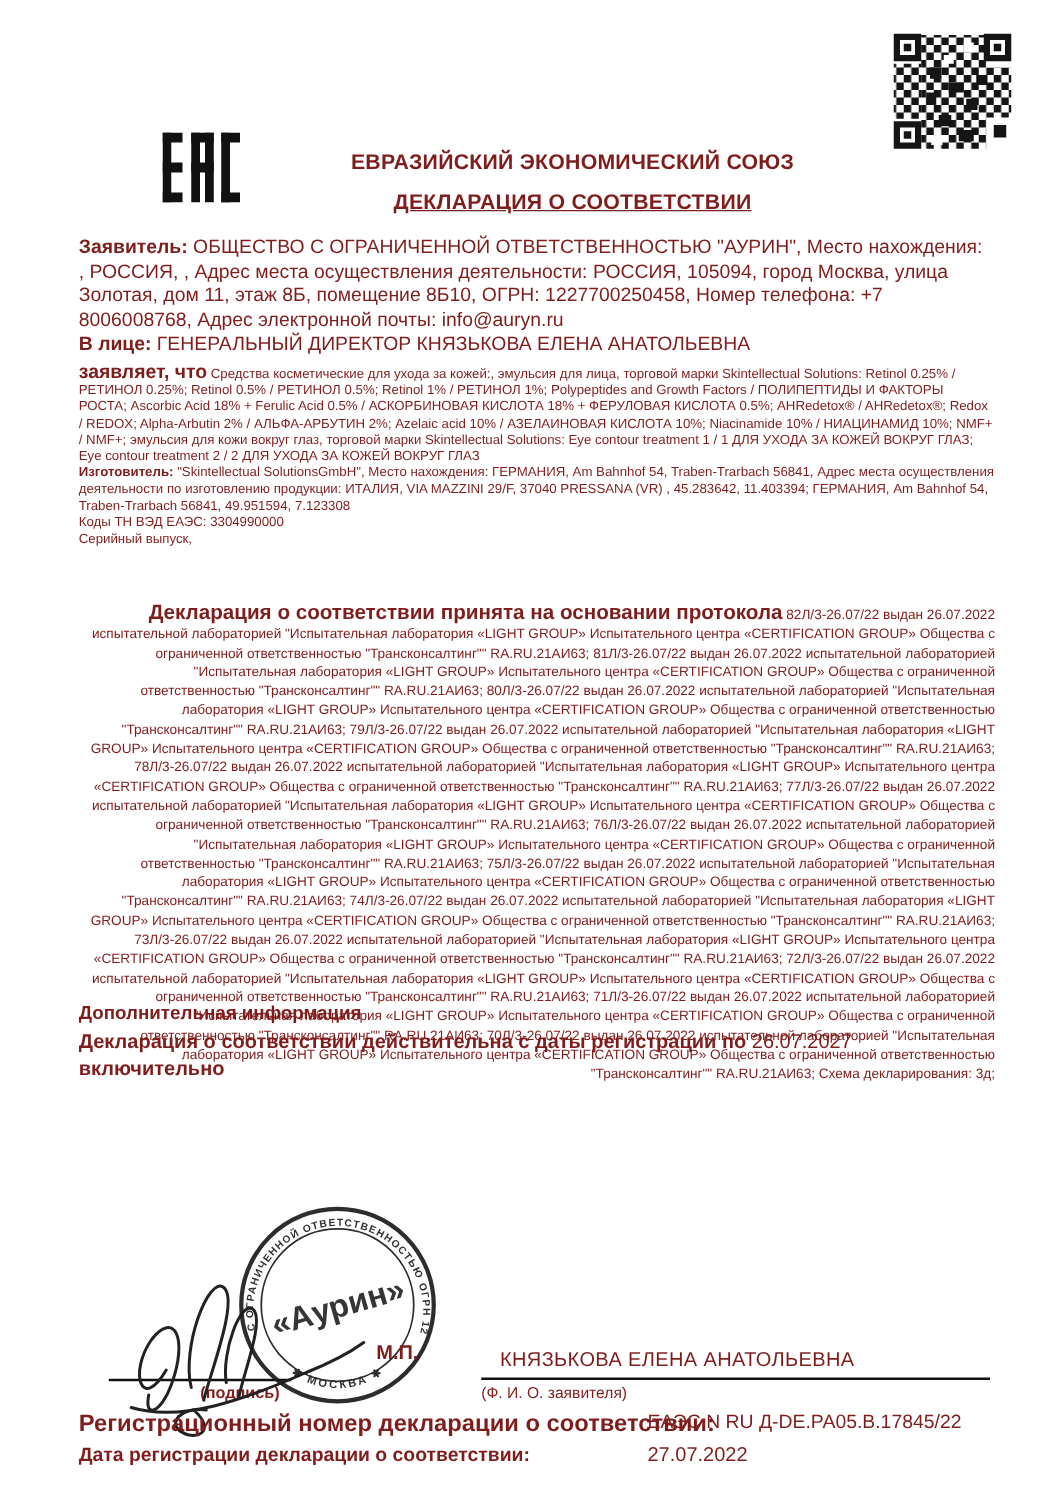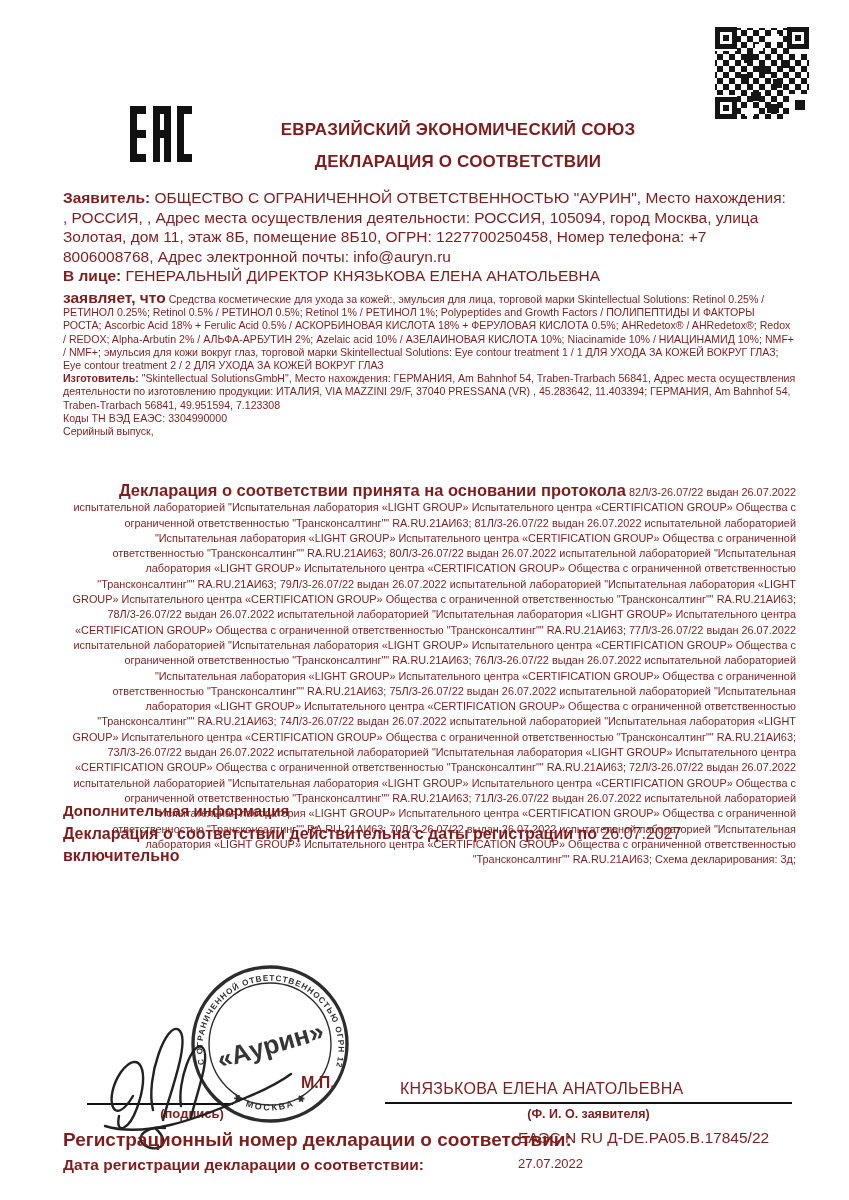--- a/index.html
+++ b/index.html
@@ -6,47 +6,47 @@
   .page{
     position:relative;width:849px;height:1200px;background:#ffffff;
     font-family:"Liberation Sans", sans-serif;color:#7f1d1d;overflow:hidden;
     margin:0 auto;
   }
   .abs{position:absolute;}
   
   .eac-logo{left:130px;top:106px;width:62px;height:56px;}
   .header{left:110px;top:120px;width:696px;text-align:center;}
   .header .h1{font-size:17px;font-weight:bold;letter-spacing:.2px;}
-  .header .h2{font-size:17px;font-weight:bold;margin-top:12px;letter-spacing:.2px;}
+  .header .h2{font-size:17px;font-weight:bold;margin-top:12px;letter-spacing:.2px;text-decoration:underline;}
   .qr{left:711px;top:24px;width:102px;height:99px;}
   
   .applicant{left:63px;top:188px;width:731px;font-size:15.5px;line-height:19.6px;}
   .declares{left:63px;top:291px;width:733px;font-size:10.6px;line-height:13.2px;}
   .declares .big-label{font-size:15.5px;font-weight:bold;}
   .compliance{left:63px;top:430px;width:720px;font-size:16px;line-height:22px;}
   .basis{left:63px;top:483px;width:733px;font-size:10.9px;line-height:15.3px;text-align:right;}
   .basis .big-label{font-size:16.5px;font-weight:bold;}
   .additional{left:63px;top:802px;font-size:15px;font-weight:bold;}
   .validity{left:63px;top:823px;width:690px;font-size:16px;line-height:22px;font-weight:bold;}
   .validity .normal{font-weight:normal;}
   b,strong{font-weight:bold;}
   
   .sig-svg{left:95px;top:978px;width:235px;height:178px;}
   .sig-line{left:87px;top:1103px;width:146px;border-top:2px solid #111;}
   .sig-caption{left:142px;top:1106px;width:100px;text-align:center;font-size:13px;font-weight:bold;}
   .stamp-svg{left:188px;top:962px;width:164px;height:164px;opacity:.92;}
   .mp{left:301px;top:1074px;font-size:16px;font-weight:bold;}
   .fio-name{left:400px;top:1080px;font-size:16px;letter-spacing:.3px;}
   .fio-line{left:385px;top:1102px;width:407px;border-top:2.5px solid #111;}
-  .fio-caption{left:385px;top:1107px;width:407px;text-align:center;font-size:12.5px;font-weight:bold;}
+  .fio-caption{left:385px;top:1107px;width:407px;font-size:12.5px;font-weight:normal;}
   
   .reg-label-1{left:63px;top:1129px;font-size:19px;font-weight:bold;}
   .reg-value-1{left:518px;top:1129px;font-size:15.5px;}
   .reg-label-2{left:63px;top:1156px;font-size:15.5px;font-weight:bold;}
-  .reg-value-2{left:518px;top:1156px;font-size:13px;}
+  .reg-value-2{left:518px;top:1156px;font-size:16px;}
 </style>
 </head>
 <body>
 
 <div class="page">
 
   <svg class="abs eac-logo" viewBox="0 0 62 56">
     <g fill="#111">
 
       <rect x="0" y="0" width="7" height="56"></rect>

